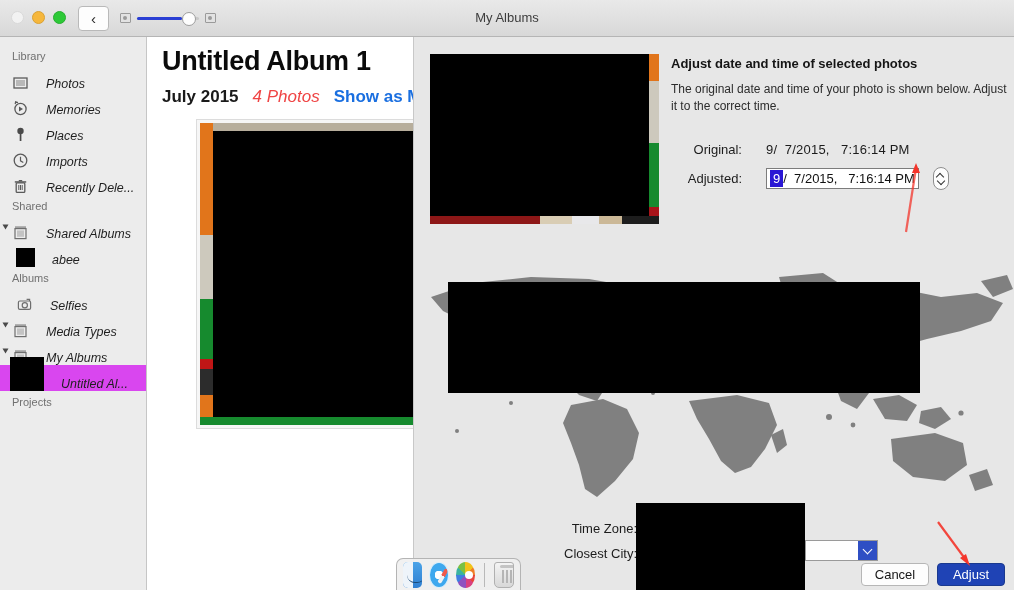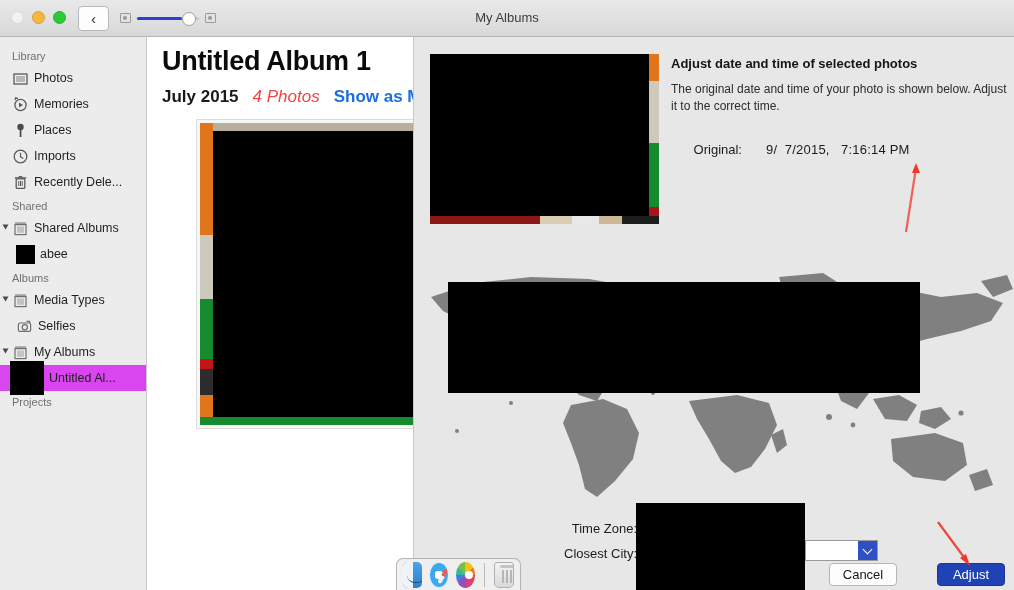--- a/index.html
+++ b/index.html
@@ -59,22 +59,22 @@
   
   .sidebar {
     position: absolute; left: 0; top: 37px; width: 147px; height: 553px;
     background: #ececec; border-right: 1px solid #c6c6c6;
     font-size: 12.5px; color: #1f1f1f; padding-top: 8px;
   }
   .sb-section {
     font-size: 11px; color: #707070; padding: 5px 0 3px 12px; font-weight: normal;
   }
   .sb-item {
-    display: flex; align-items: center; height: 26px; padding-left: 12px; gap: 5px;
-    position: relative; white-space: nowrap;
+    display: flex; align-items: flex-end; height: 26px; padding-left: 12px; gap: 17px;
+    position: relative; white-space: nowrap; font-style: italic;
   }
   .sb-item.sub { padding-left: 16px; }
   .sb-item.selected { background: #d946ef; }
   .sb-ico { width: 17px; height: 17px; flex: 0 0 17px; display: block; }
   .disc {
     position: absolute; left: 3px; top: 9px;
     width: 0; height: 0; border-left: 5px solid #4a4a4a;
     border-top: 3.5px solid transparent; border-bottom: 3.5px solid transparent;
     transform: rotate(90deg);
   }
@@ -196,21 +196,21 @@
     border-right: 1.6px solid #fff; border-bottom: 1.6px solid #fff;
     transform: rotate(45deg); left: 0px; top: -2px;
   }
 
   .btn-row { position: absolute; right: 9px; bottom: 4px; display: flex; gap: 8px; }
   .btn {
     height: 23px; min-width: 68px; border-radius: 4px; font-size: 13px;
     display: flex; align-items: center; justify-content: center; padding: 0 12px;
   }
   .btn.cancel { background: #fdfdfd; border: 1px solid #b6b6b6; color: #161616; }
-  .btn.adjust { background: #1f43b5; border: 1px solid #1a398f; color: #ffffff; margin-left: 32px; }
+  .btn.adjust { background: #1f43b5; border: 1px solid #1a398f; color: #ffffff; }
 
   
   .annot { position: absolute; pointer-events: none; }
 
   
   .dock {
     position: absolute; left: 396px; top: 558px; width: 125px; height: 32px;
     background: rgba(240,240,240,0.92); border: 1px solid #b4b4b4;
     border-bottom: none; border-radius: 7px 7px 0 0;
     display: flex; align-items: center; padding: 0 6px; gap: 7px;
@@ -342,37 +342,37 @@
       <span class="sb-label">Shared Albums</span>
     </div>
 
     <div class="sb-item sub">
       <span class="sb-swatch"></span>
       <span class="sb-label">abee</span>
     </div>
 
     <div class="sb-section">Albums</div>
 
+    <div class="sb-item sub">
+      <svg class="sb-ico" viewBox="0 0 17 17">
+        <rect x="2.4" y="5" width="12.2" height="8.4" rx="1.4" fill="none" stroke="#6e6e6e" stroke-width="1.2"></rect>
+        <circle cx="8.8" cy="9.2" r="2.6" fill="none" stroke="#6e6e6e" stroke-width="1.2"></circle>
+        <path d="M10.6 3.4 L13.6 3.4 L13.6 5" fill="none" stroke="#6e6e6e" stroke-width="1.2"></path>
+      </svg>
+      <span class="sb-label">Selfies</span>
+    </div>
+
     <div class="sb-item">
       <span class="disc"></span>
       <svg class="sb-ico" viewBox="0 0 17 17">
         <rect x="3" y="2.4" width="11" height="1.4" fill="#8e8e8e"></rect>
         <rect x="3" y="4.6" width="11" height="10" fill="none" stroke="#6e6e6e" stroke-width="1.2"></rect>
         <rect x="5" y="6.4" width="7" height="6.4" fill="#c3c3c3"></rect>
       </svg>
       <span class="sb-label">Media Types</span>
-    </div>
-
-    <div class="sb-item sub">
-      <svg class="sb-ico" viewBox="0 0 17 17">
-        <rect x="2.4" y="5" width="12.2" height="8.4" rx="1.4" fill="none" stroke="#6e6e6e" stroke-width="1.2"></rect>
-        <circle cx="8.8" cy="9.2" r="2.6" fill="none" stroke="#6e6e6e" stroke-width="1.2"></circle>
-        <path d="M10.6 3.4 L13.6 3.4 L13.6 5" fill="none" stroke="#6e6e6e" stroke-width="1.2"></path>
-      </svg>
-      <span class="sb-label">Selfies</span>
     </div>
 
     <div class="sb-item">
       <span class="disc"></span>
       <svg class="sb-ico" viewBox="0 0 17 17">
         <rect x="3" y="2.4" width="11" height="1.4" fill="#8e8e8e"></rect>
         <rect x="3" y="4.6" width="11" height="10" fill="none" stroke="#6e6e6e" stroke-width="1.2"></rect>
         <rect x="5" y="6.4" width="7" height="6.4" fill="#c3c3c3"></rect>
       </svg>
       <span class="sb-label">My Albums</span>
@@ -427,20 +427,30 @@
     </div>
 
     <div class="sh-title">Adjust date and time of selected photos</div>
     <div class="sh-desc">The original date and time of your photo is shown below. Adjust it to the correct time.</div>
 
     <div class="field-row fr-orig">
       <span class="fr-label">Original:</span>
       <span class="orig-value">9/  7/2015,   7:16:14 PM</span>
     </div>
 
+    <div class="field-row fr-adj">
+      <span class="fr-label">Adjusted:</span>
+      <span class="adj-box">
+        <span class="adj-sel">9</span><span>/  7/2015,   7:16:14 PM</span>
+      </span>
+      <span class="stepper">
+        <span class="chev up"></span>
+        <span class="chev down"></span>
+      </span>
+    </div>
 
     <div class="map">
       <svg width="594" height="255" viewBox="0 0 594 255">
         <g fill="#808080">
 
           <path d="M10 44 L52 30 L110 24 L168 26 L214 34 L246 30 L280 36 L300 30 L330 34 L352 42
                    L340 56 L310 62 L292 74 L266 84 L240 80 L214 92 L190 104 L160 112 L132 104
                    L104 96 L74 86 L46 70 L22 58 Z"></path>
           <path d="M148 110 L176 116 L186 132 L176 148 L158 142 L142 126 Z"></path>
 

